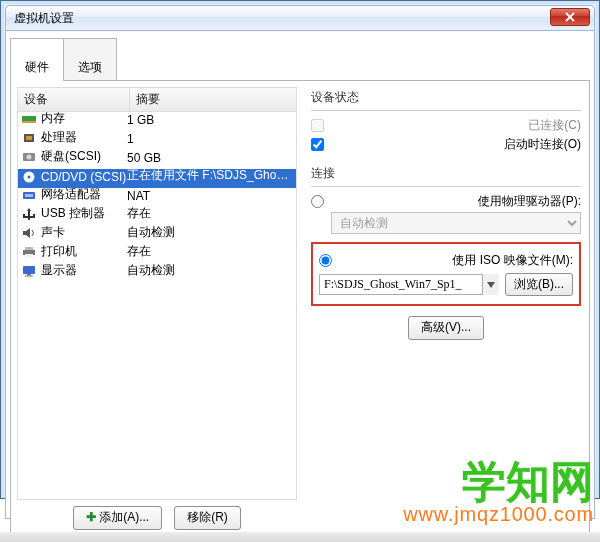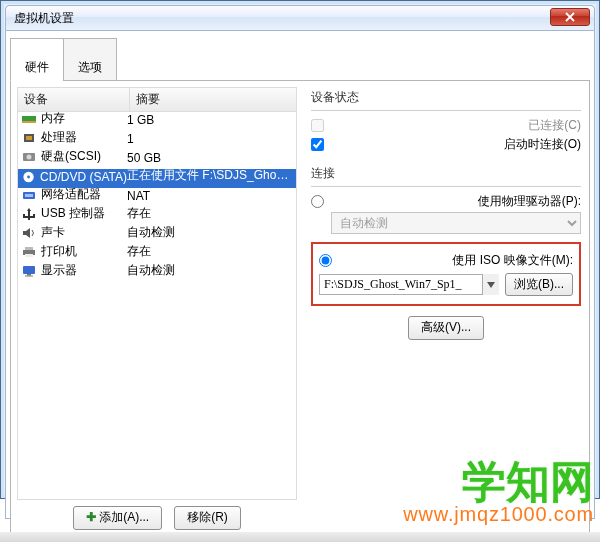--- a/index.html
+++ b/index.html
@@ -189,21 +189,21 @@
                 <span>硬盘(SCSI)</span>
               </div>
               <div class="cell sum">50 GB</div>
             </div>
             <div class="row sel">
               <div class="cell dev">
                 <svg class="ico" viewBox="0 0 16 14">
                   <circle cx="8" cy="7" r="5.5" fill="#fff"></circle>
                   <circle cx="8" cy="7" r="1.5" fill="#2f6fd0"></circle>
                 </svg>
-                <span>CD/DVD (SATA)</span>
+                <span>CD/DVD (SCSI)</span>
               </div>
               <div class="cell sum">正在使用文件 F:\SDJS_Ghost_Win7...</div>
             </div>
             <div class="row">
               <div class="cell dev">
                 <svg class="ico" viewBox="0 0 16 14">
                   <rect x="2" y="4" width="12" height="7" rx="1" fill="#3a6ad0"></rect>
                   <rect x="4" y="6" width="8" height="3" fill="#9fc0ff"></rect>
                 </svg>
                 <span>网络适配器</span>

